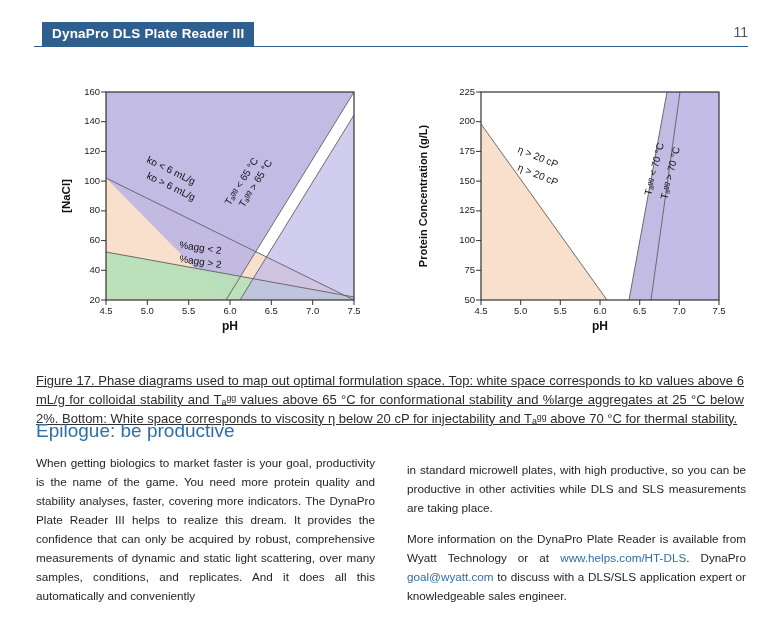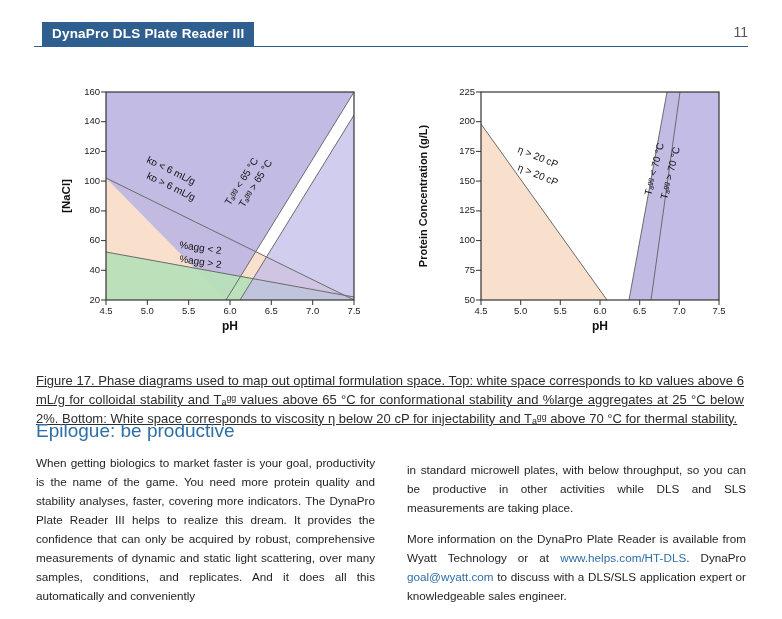--- a/index.html
+++ b/index.html
@@ -290,16 +290,16 @@
 </div>
 
 <div class="caption">Figure 17. Phase diagrams used to map out optimal formulation space. Top: white space corresponds to kᴅ values above 6 mL/g for colloidal stability and Tₐᵍᵍ values above 65 °C for conformational stability and %large aggregates at 25 °C below 2%. Bottom: White space corresponds to viscosity η below 20 cP for injectability and Tₐᵍᵍ above 70 °C for thermal stability.</div>
 
 <div class="body-columns">
   <div class="col col-left">
     <h2 class="epilogue-title">Epilogue: be productive</h2>
     <p>When getting biologics to market faster is your goal, productivity is the name of the game. You need more protein quality and stability analyses, faster, covering more indicators. The DynaPro Plate Reader III helps to realize this dream. It provides the confidence that can only be acquired by robust, comprehensive measurements of dynamic and static light scattering, over many samples, conditions, and replicates. And it does all this automatically and conveniently</p>
   </div>
   <div class="col col-right">
-    <p>in standard microwell plates, with below throughput, so you can be productive in other activities while DLS and SLS measurements are taking place.</p>
+    <p>in standard microwell plates, with high productive, so you can be productive in other activities while DLS and SLS measurements are taking place.</p>
     <p><span>More information on the DynaPro Plate Reader is available from Wyatt Technology or at </span><a class="link" href="#">www.helps.com/HT-DLS</a><span>. DynaPro </span><a class="link" href="#">goal@wyatt.com</a><span> to discuss with a DLS/SLS application expert or knowledgeable sales engineer.</span></p>
   </div>
 </div>
 
 </body></html>

